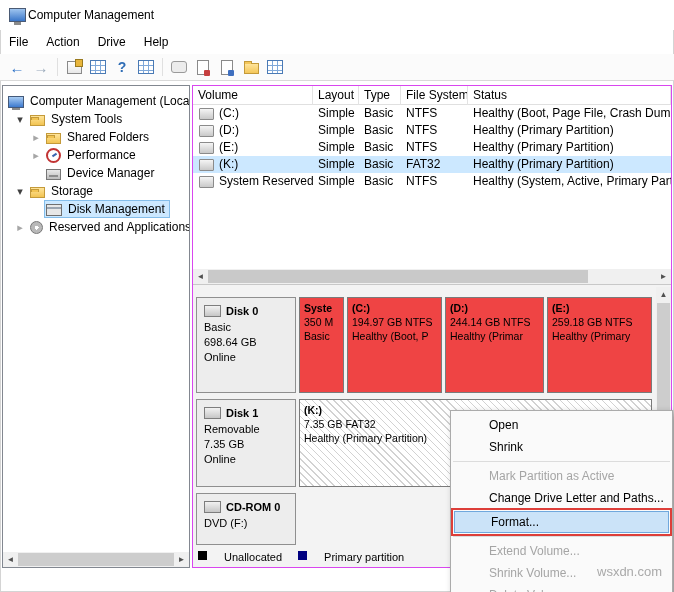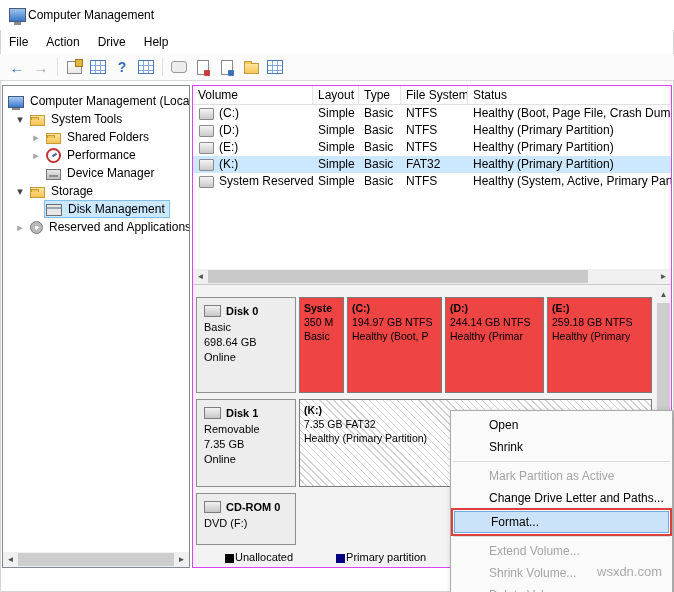--- a/index.html
+++ b/index.html
@@ -85,21 +85,21 @@
   .dh-ic{width:15px;height:10px;border:1px solid #7d7d7d;background:linear-gradient(#f2f2f2,#c6c6c6);flex:none;}
   .dh-line{font-size:11px;line-height:15px;white-space:nowrap;overflow:hidden;}
   .part-strip{display:flex;gap:3px;width:353px;}
   .part{background:#ef4444;border:1px solid #7a7a7a;box-sizing:border-box;display:flex;flex-direction:row;overflow:hidden;cursor:default;}
   .part-band{height:8px;background:#000080;flex:none;}
   .part-body{flex:1;padding:3px 4px;font-size:10.5px;line-height:14px;white-space:nowrap;overflow:hidden;}
   .part.selected .part-body{background:repeating-linear-gradient(45deg,#ffffff 0 4px,#d2d2d2 4px 5px);}
   .p-w1{width:45px;} .p-w2{width:95px;} .p-w3{width:99px;} .p-w4{width:105px;} .p-full{width:353px;}
   
   .legend{position:absolute;left:5px;bottom:6px;display:flex;align-items:center;gap:16px;font-size:11px;}
-  .leg-item{display:flex;align-items:flex-end;gap:1px;margin-left:27px;}
+  .leg-item{display:flex;align-items:flex-start;gap:17px;}
   .leg-sq{width:9px;height:9px;flex:none;}
   .leg-unalloc{background:#000000;}
   .leg-primary{background:#000080;}
   
   .disk-vscroll{position:absolute;right:0;top:2px;bottom:0;width:15px;background:#f0f0f0;}
   .disk-vscroll .up{top:0;left:0;} .disk-vscroll .down{bottom:0;left:0;}
   .disk-vscroll .thumb{position:absolute;left:1px;top:16px;width:13px;height:130px;background:#cdcdcd;}
   
   .context-menu{position:absolute;left:450px;top:410px;width:223px;background:#fafafa;border:1px solid #ababab;box-shadow:3px 3px 7px rgba(0,0,0,0.3);padding:3px 0;box-sizing:border-box;z-index:40;}
   .mi{height:22px;line-height:22px;margin:0 2px;padding-left:36px;padding-right:8px;white-space:nowrap;overflow:hidden;cursor:default;}

